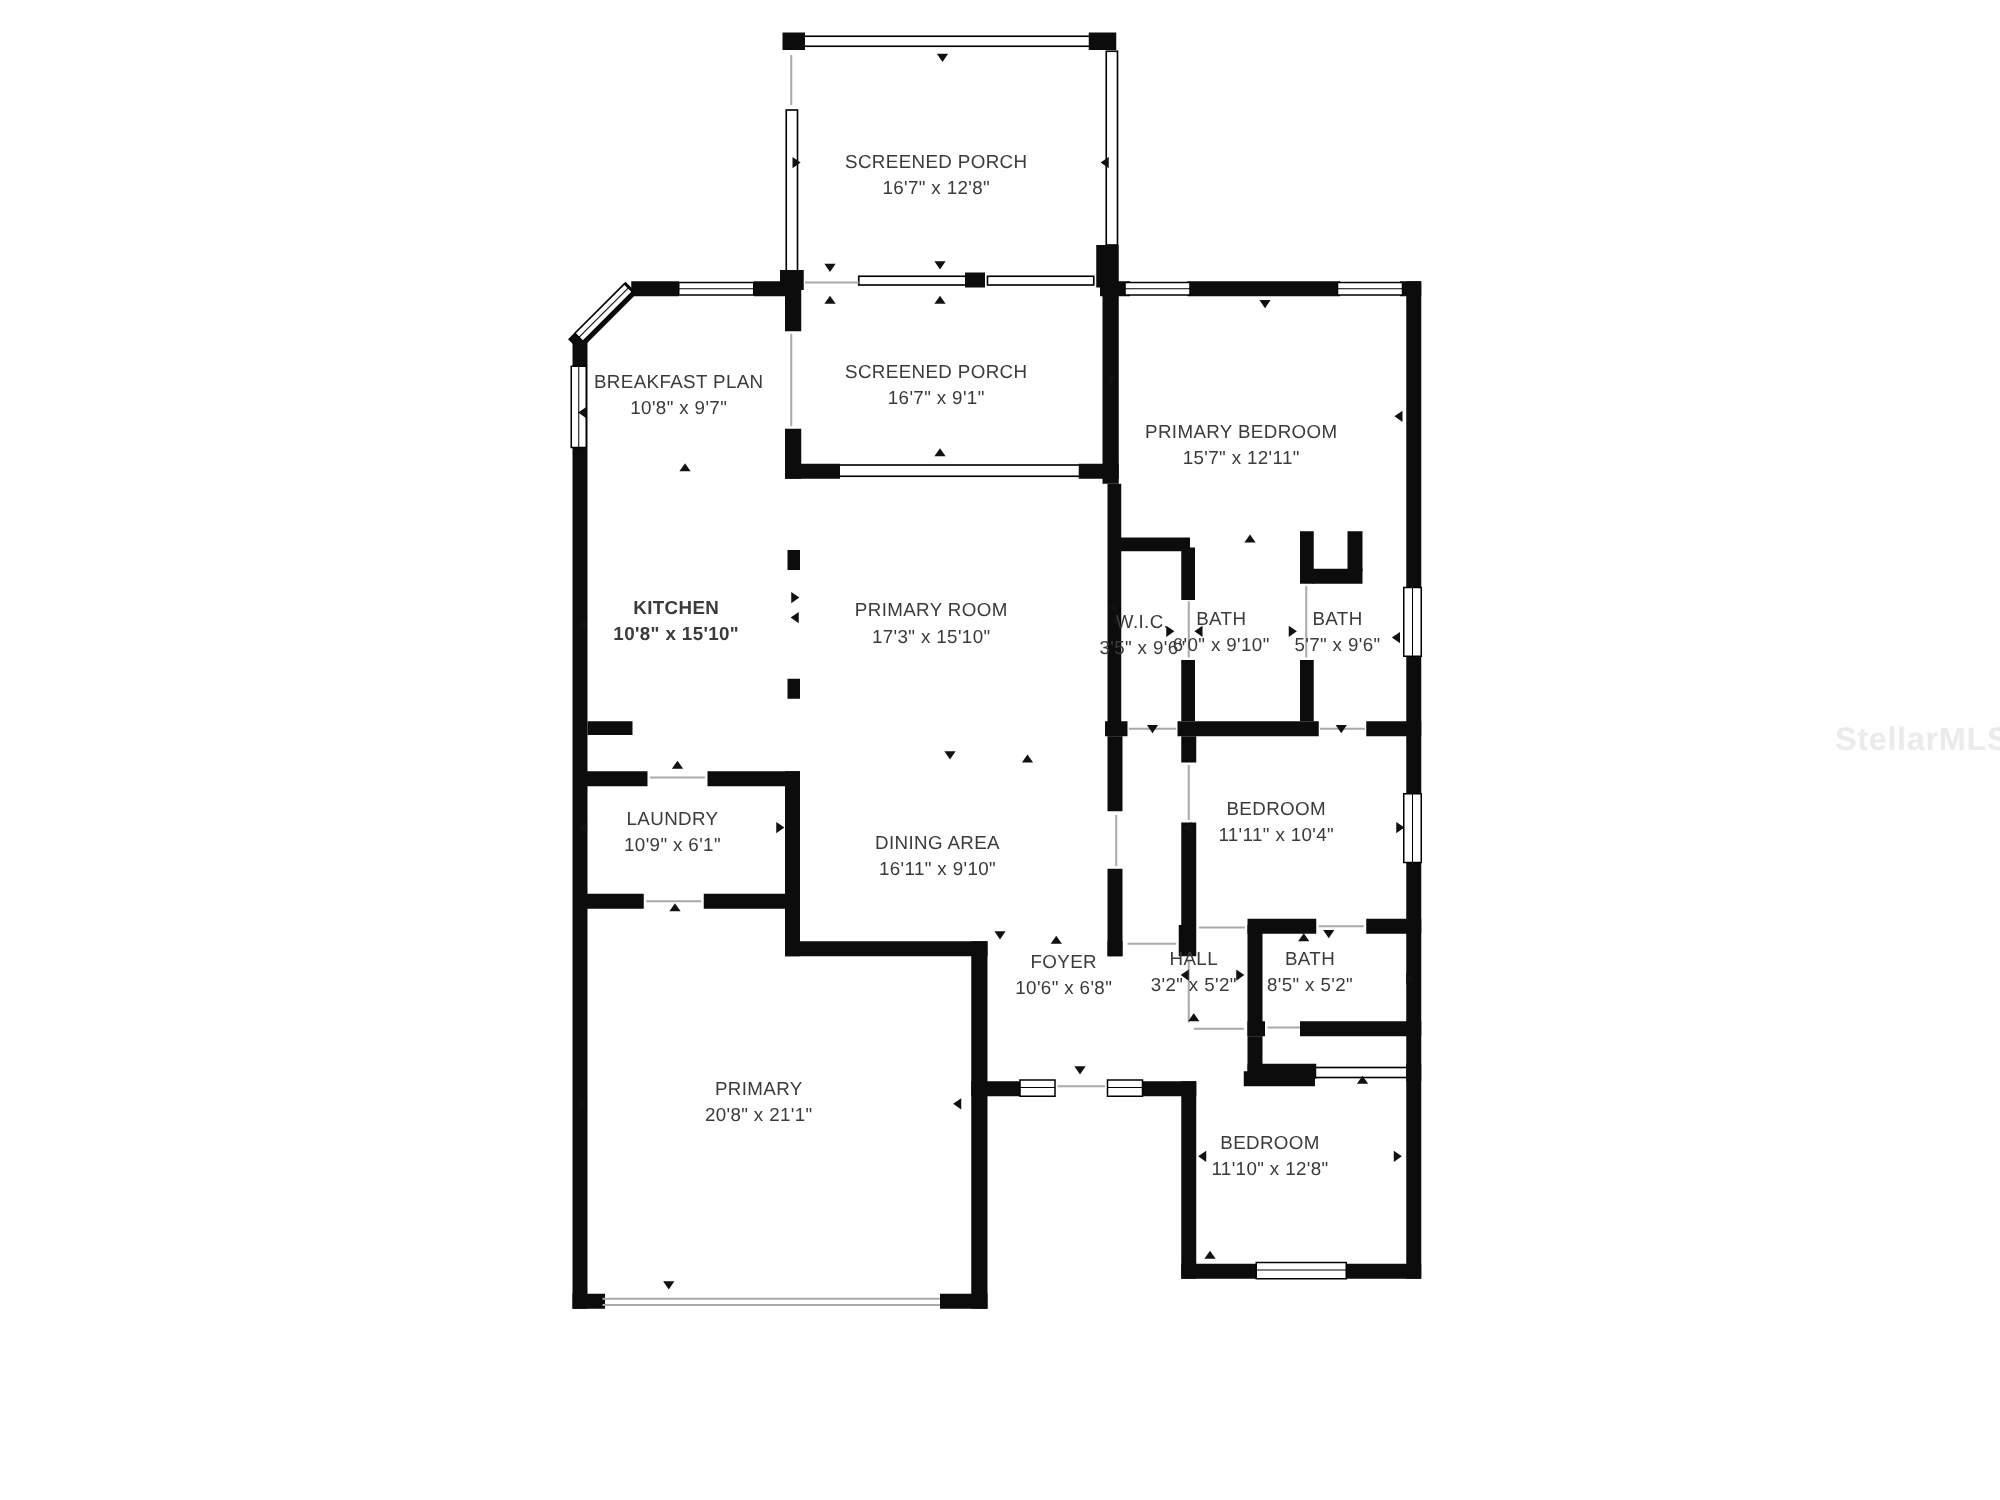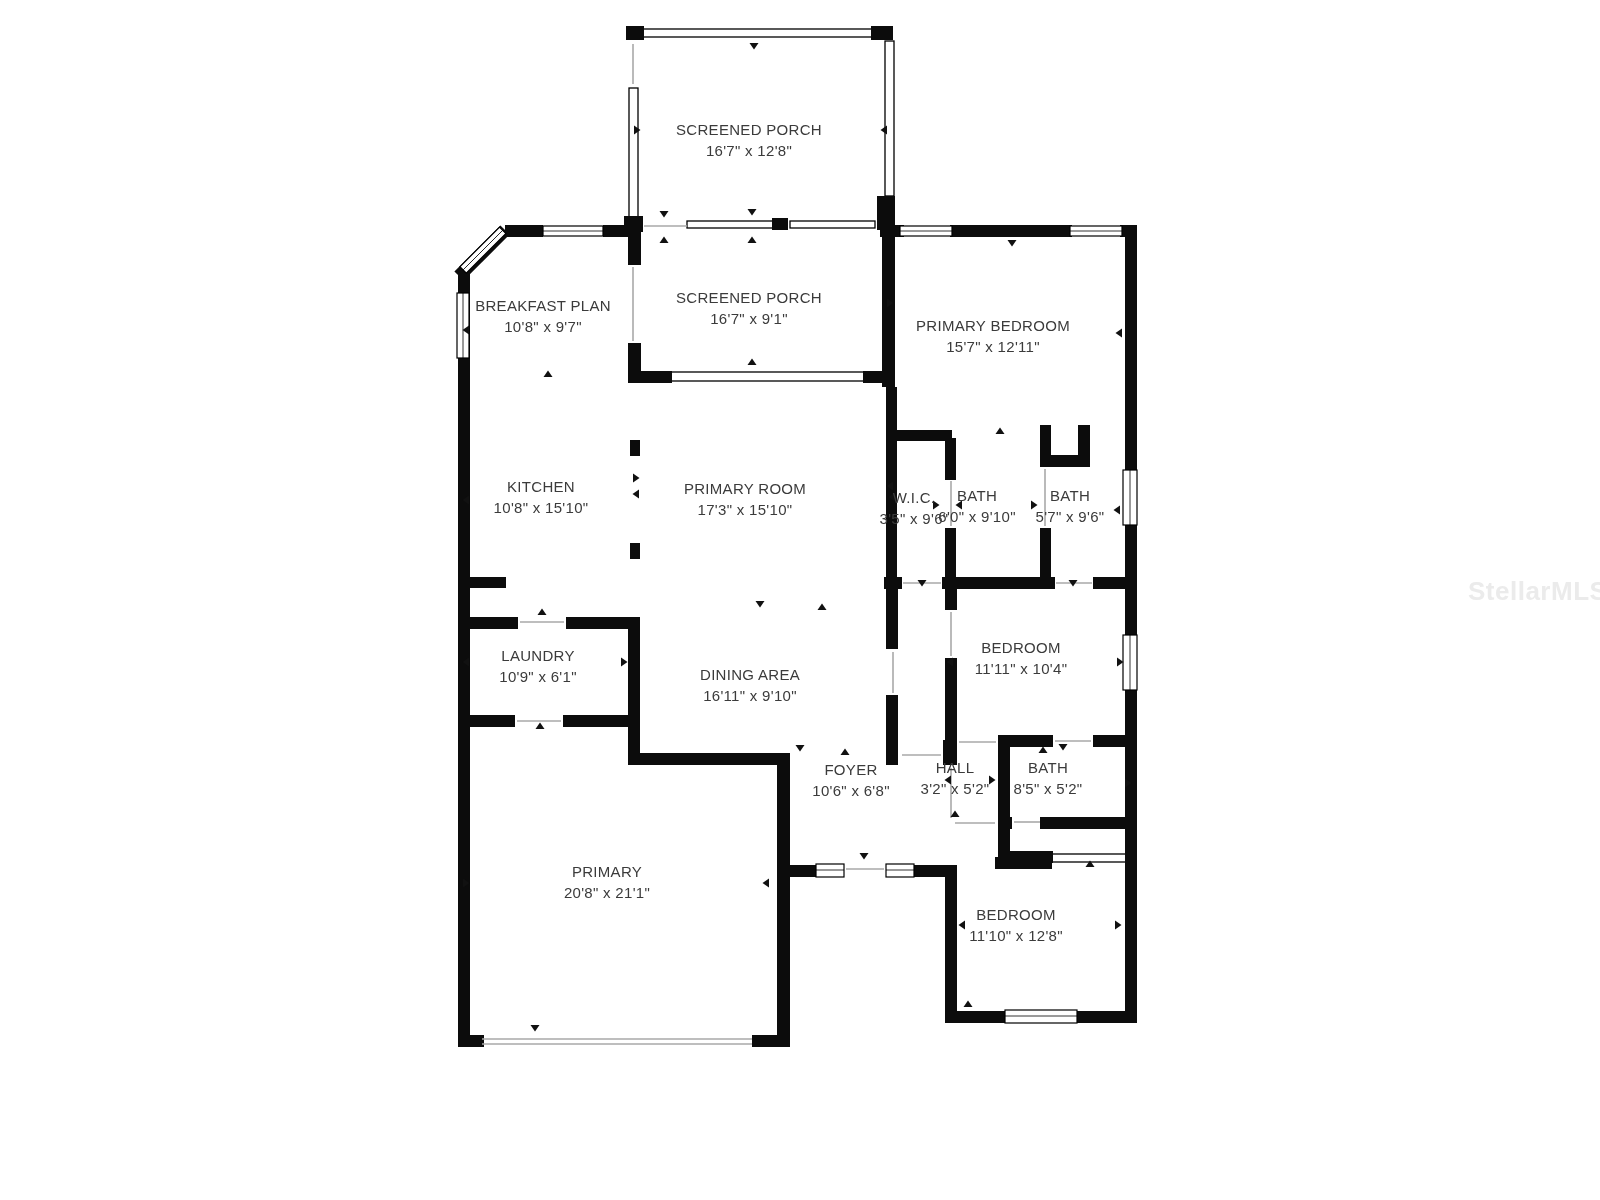--- a/index.html
+++ b/index.html
@@ -239,25 +239,25 @@
     <span class="dims">16'7" x 12'8"</span>
   </div>
   <div class="room-label" style="left:543px;top:316px;">
     <span>BREAKFAST PLAN</span>
     <span class="dims">10'8" x 9'7"</span>
   </div>
   <div class="room-label" style="left:749px;top:308px;">
     <span>SCREENED PORCH</span>
     <span class="dims">16'7" x 9'1"</span>
   </div>
-  <div class="room-label" style="left:993px;top:336px;">
+  <div class="room-label" style="left:993px;top:356px;">
     <span>PRIMARY BEDROOM</span>
     <span class="dims">15'7" x 12'11"</span>
   </div>
-  <div class="room-label" style="left:541px;top:497px;">
+  <div class="room-label" style="left:541px;top:497px;font-weight:bold;">
     <span>KITCHEN</span>
     <span class="dims">10'8" x 15'10"</span>
   </div>
   <div class="room-label" style="left:745px;top:499px;">
     <span>PRIMARY ROOM</span>
     <span class="dims">17'3" x 15'10"</span>
   </div>
   <div class="room-label" style="left:914px;top:508px;">
     <span>W.I.C.</span>
     <span class="dims">3'5" x 9'6"</span>

